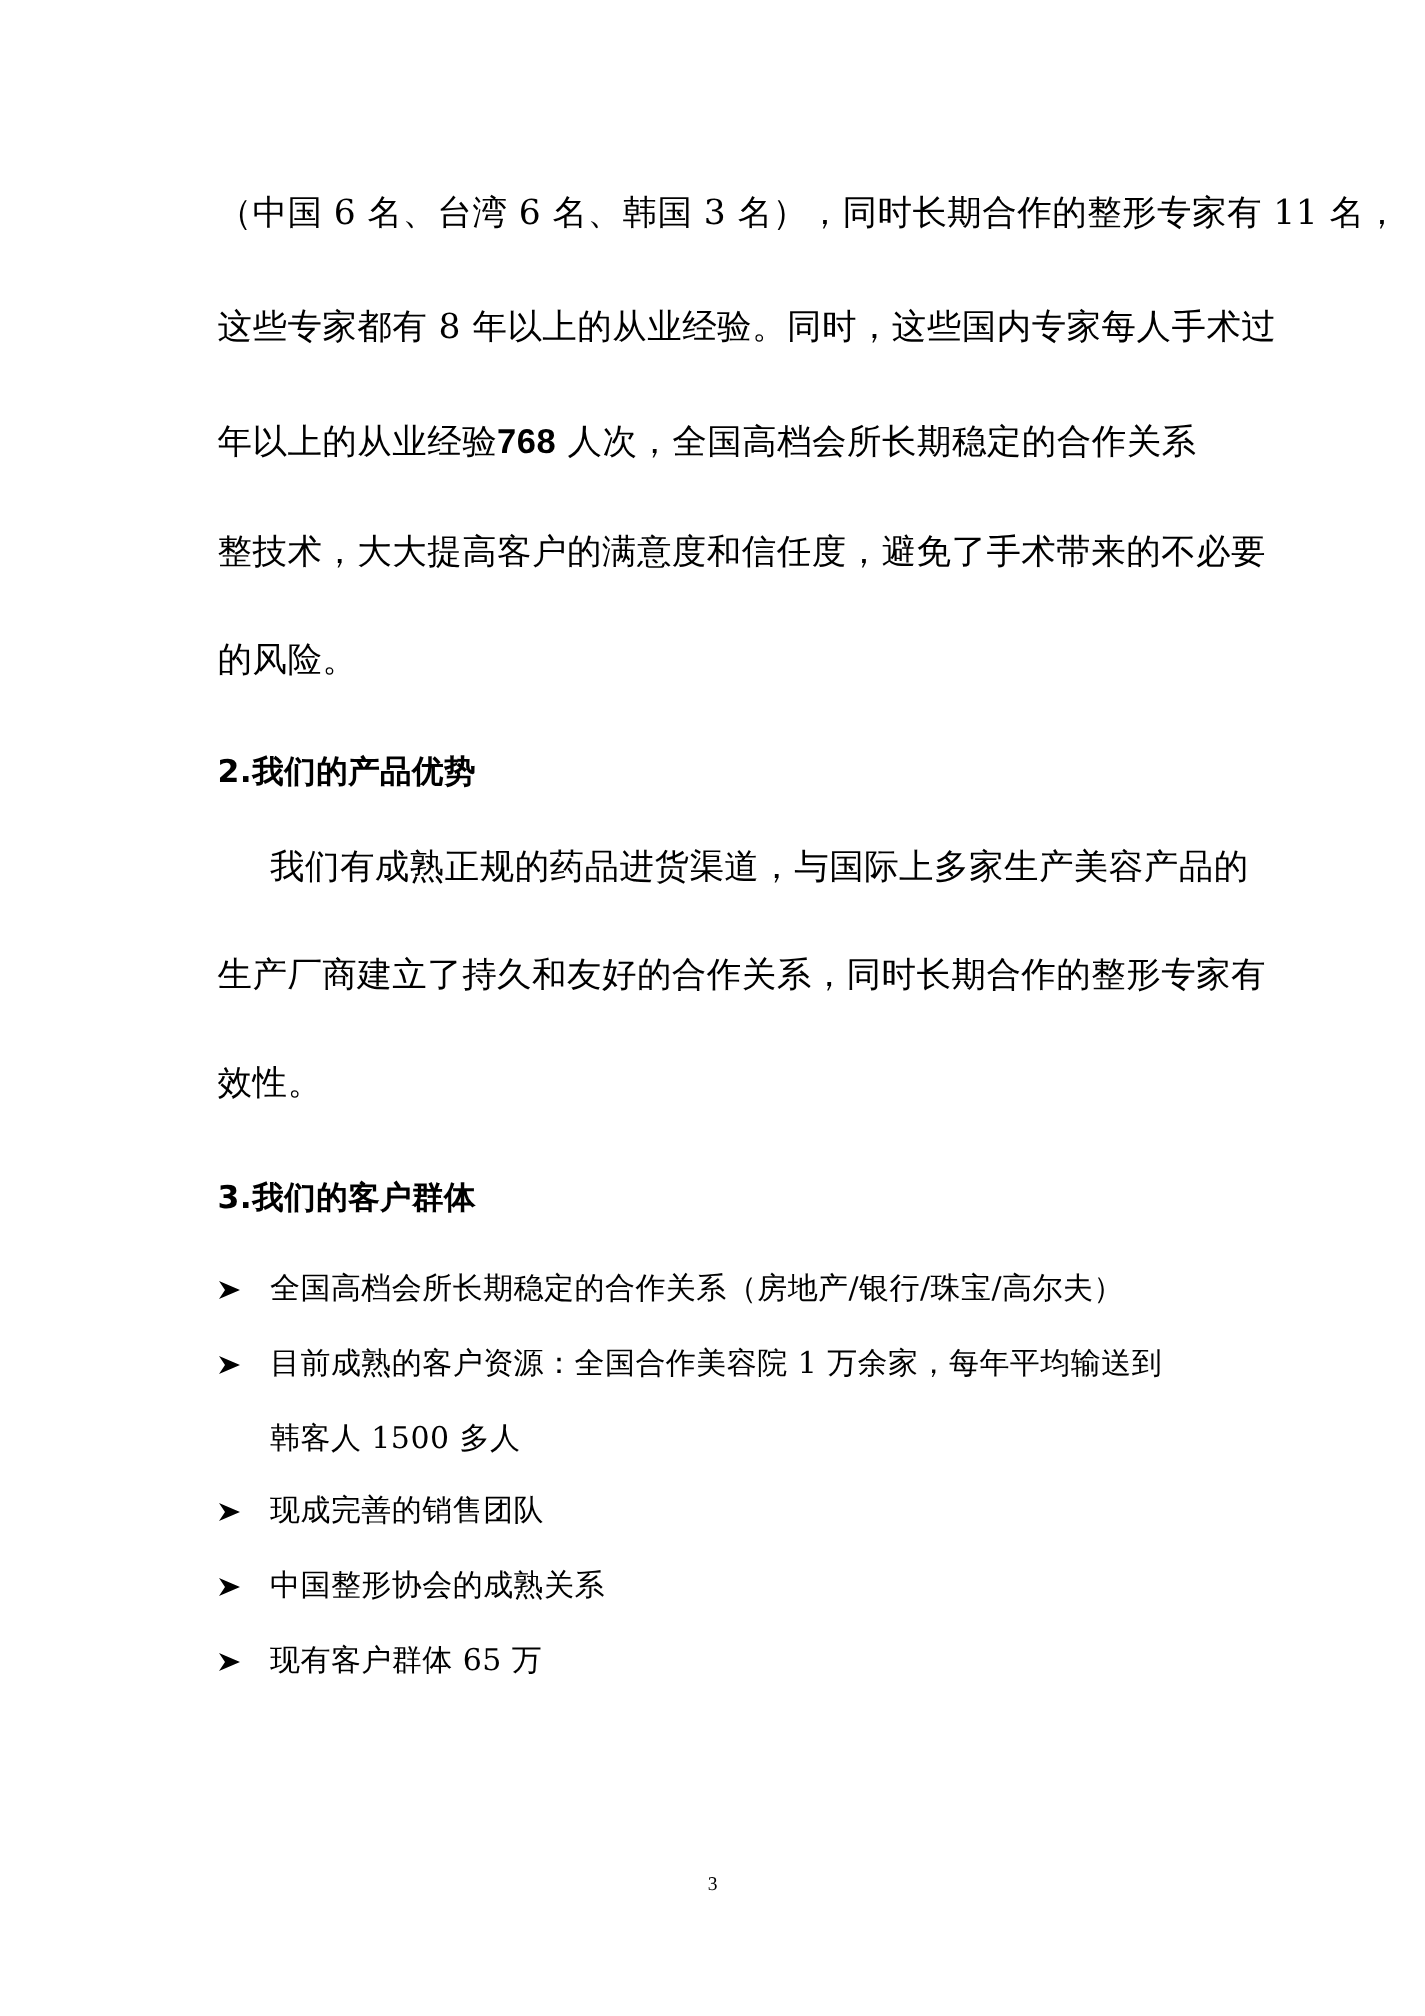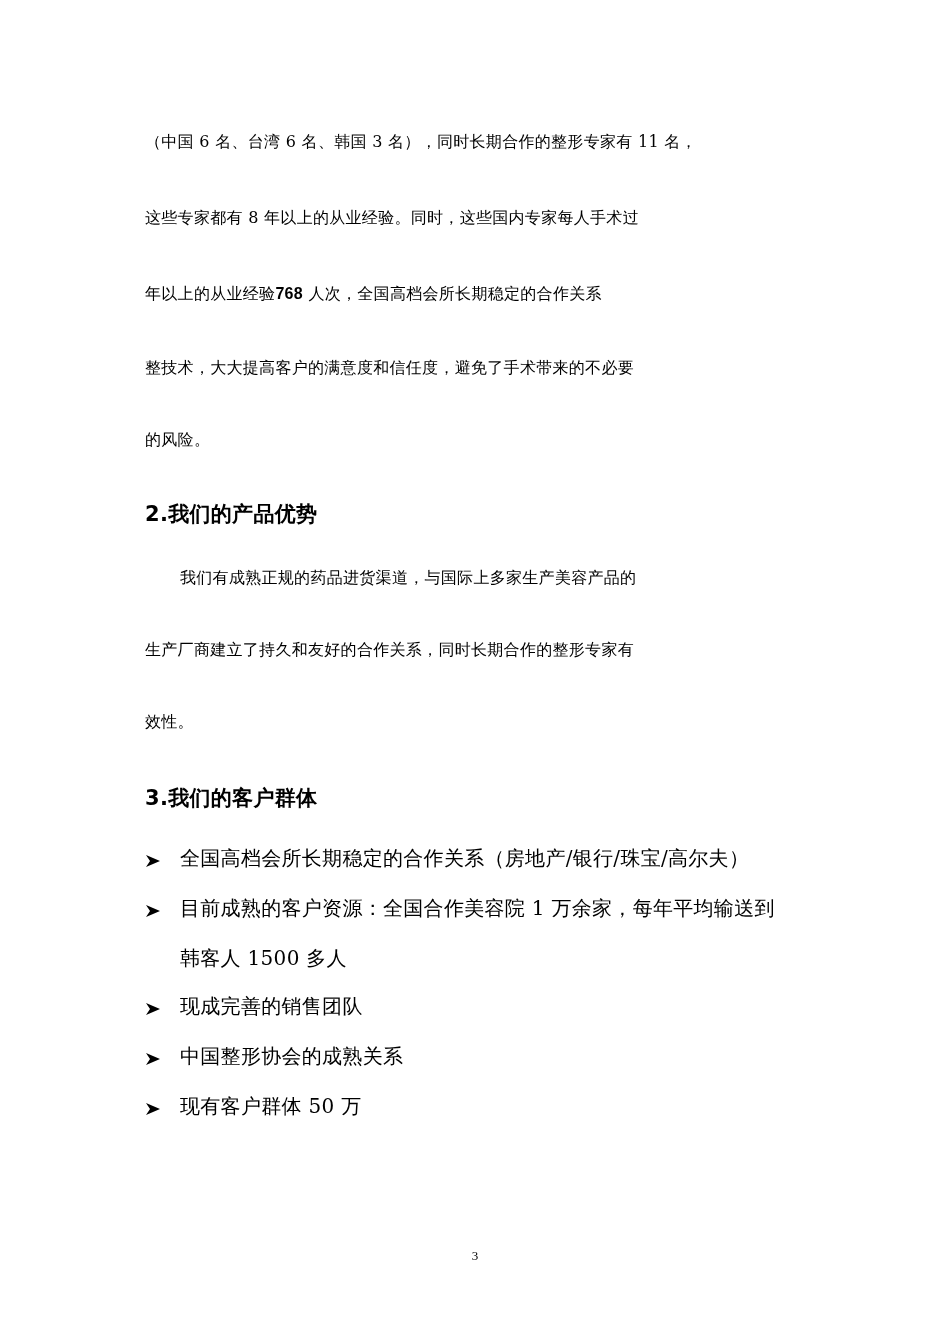--- a/index.html
+++ b/index.html
@@ -1,18 +1,18 @@
 <!DOCTYPE html>
 <html><head>
 <meta charset="utf-8">
 <style>
   html, body { margin: 0; padding: 0; background: #ffffff; }
   body { width: 950px; height: 1344px; position: relative; overflow: hidden;
          font-family: "DejaVu Serif", "Liberation Serif", serif; color: #000; }
-  .line { position: absolute; left: 145px; font-size: 16px; line-height: 24px; white-space: nowrap; letter-spacing: 0.3px; }
+  .line { position: absolute; left: 145px; font-size: 23px; line-height: 24px; white-space: nowrap; letter-spacing: 0.3px; }
   .indent { left: 180px; }
   .heading { font-family: "DejaVu Sans", "Liberation Sans", sans-serif; font-weight: bold; font-size: 21px; }
   .bold-num { font-family: "Liberation Sans", sans-serif; font-weight: bold; }
   .bullet { position: absolute; left: 145px; font-size: 18px; line-height: 24px; }
   .bullet-text { position: absolute; left: 180px; font-size: 20px; line-height: 24px; white-space: nowrap; letter-spacing: 0.3px; }
   .page-number { position: absolute; left: 0; width: 950px; top: 1248px; text-align: center; font-size: 13px;
                  font-family: "Liberation Serif", serif; }
   svg.arrow { width: 16px; height: 16px; vertical-align: middle; }
 </style>
 </head>
@@ -63,16 +63,16 @@
         <path d="M1 2 L15 8 L1 14 L5 8 Z" fill="#000"></path>
       </svg>
   </div>
   <div class="bullet-text" style="top:1044px;">中国整形协会的成熟关系</div>
 
   <div class="bullet" style="top:1096px;">
     <svg class="arrow" viewBox="0 0 16 16">
         <path d="M1 2 L15 8 L1 14 L5 8 Z" fill="#000"></path>
       </svg>
   </div>
-  <div class="bullet-text" style="top:1094px;">现有客户群体 50 万</div>
+  <div class="bullet-text" style="top:1094px;">现有客户群体 65 万</div>
 
   <div class="page-number">3</div>
 </div>
 
 </body></html>

